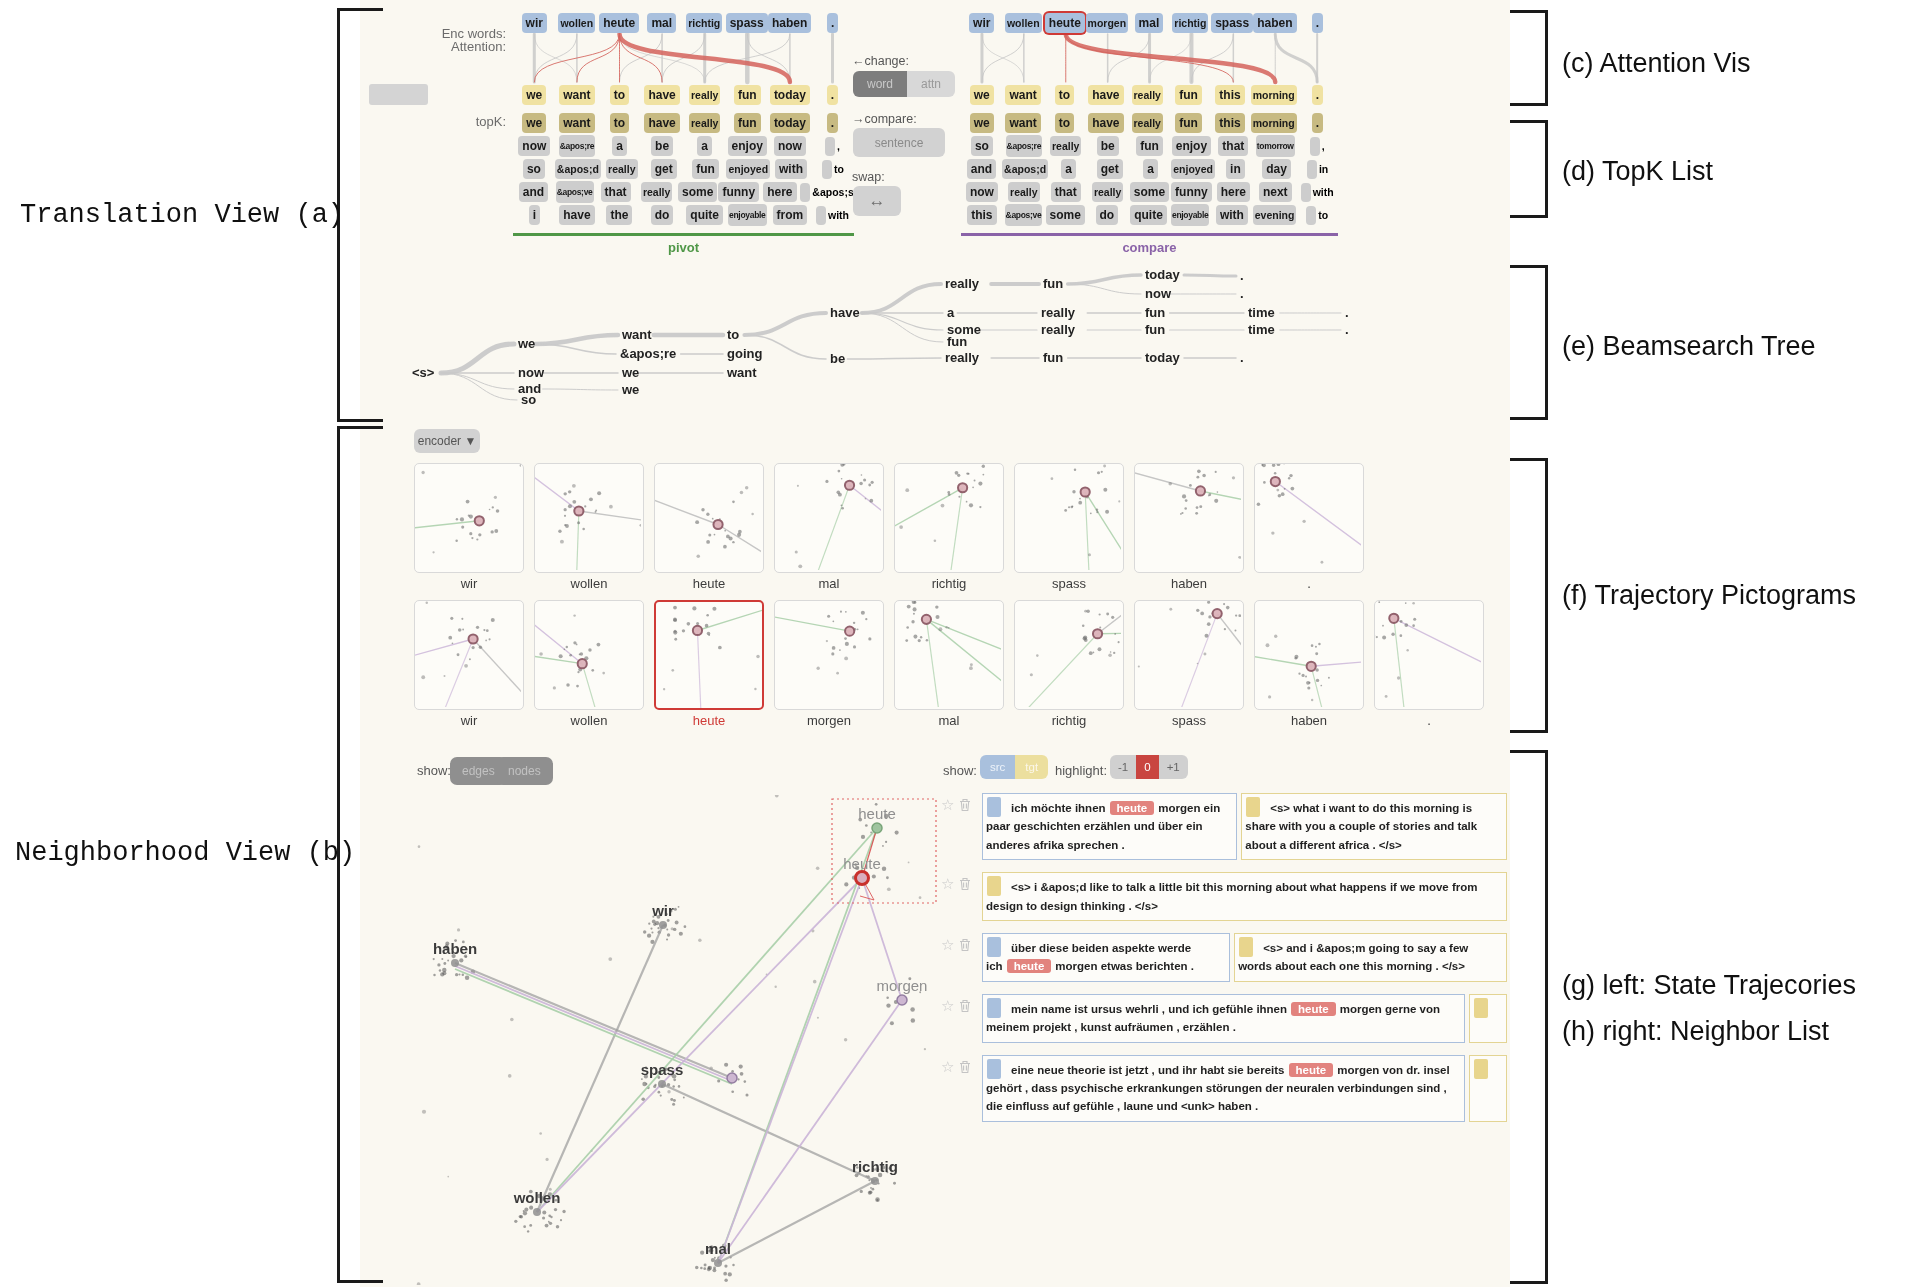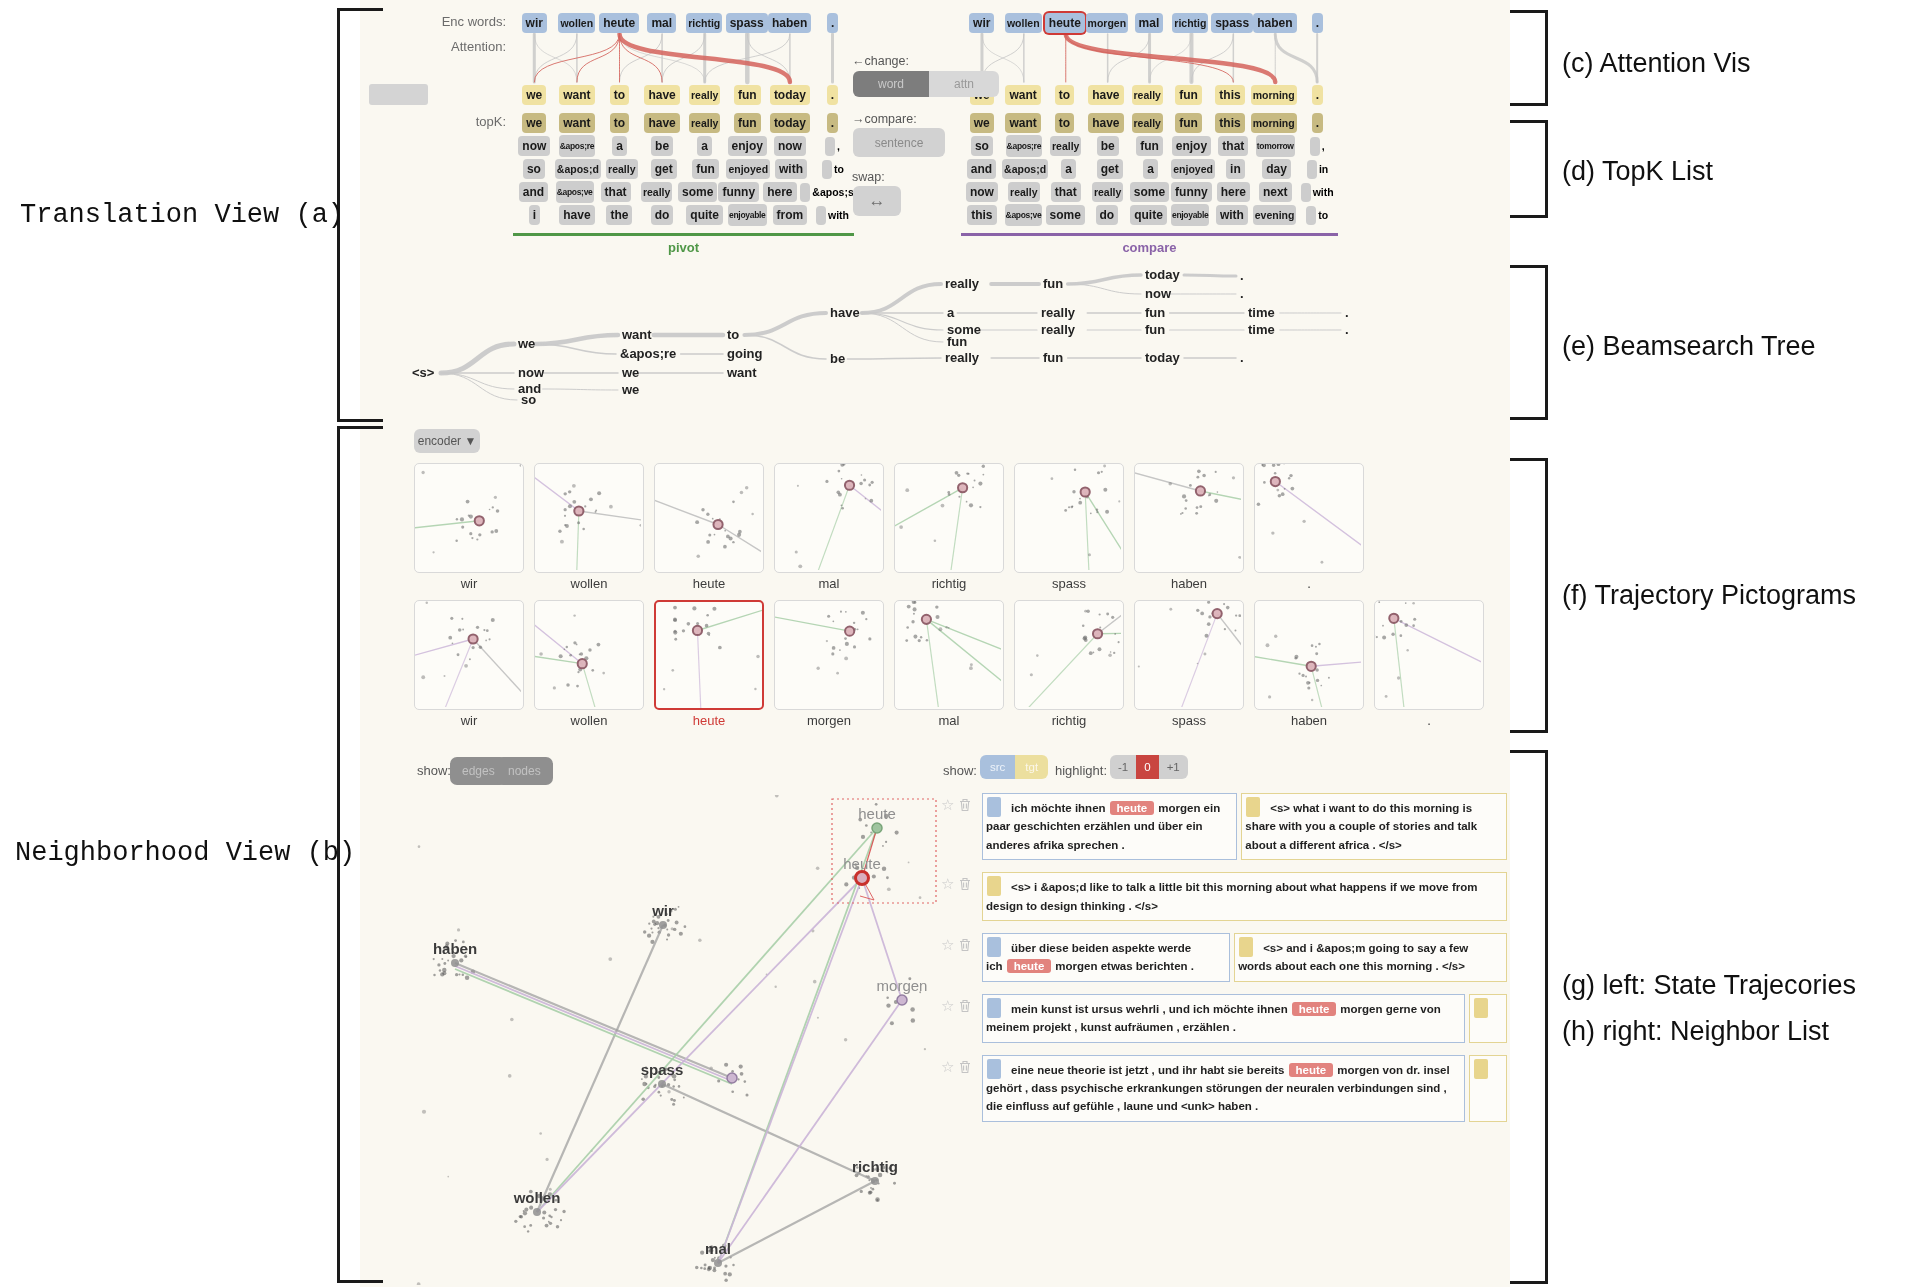--- a/index.html
+++ b/index.html
@@ -31,21 +31,21 @@
   .tok.hlb { box-shadow: 0 0 0 2px #cf3a36; }
   .stubwrap { display: flex; align-items: center; gap: 2px; }
   .stub { width: 10px; height: 19px; background: #cdcdcd; border-radius: 4px; }
   .stubtext { font-weight: bold; font-size: 10.5px; white-space: nowrap; }
   .underline { position: absolute; border-top: 3px solid; }
   .underlabel { position: absolute; font-size: 13px; font-weight: bold; text-align: center; }
 
   .ctrl-label { position: absolute; font-size: 12.5px; color: #555; white-space: nowrap; }
   .seg { position: absolute; display: inline-flex; border-radius: 6px; overflow: hidden; }
   button { font-family: inherit; border: none; cursor: pointer; }
-  .segbtn { font-size: 12px; padding: 6px 25px; background: #d8d8d8; color: #999; }
+  .segbtn { font-size: 12px; padding: 6px 14px; background: #d8d8d8; color: #999; }
   .segbtn.sel { background: #7d7d7d; color: #c9c9c9; }
   .gbtn { position: absolute; background: #d2d2d2; color: #8a8a8a; font-size: 12px; border-radius: 6px;
           display: flex; align-items: center; justify-content: center; }
   .darkbtn { font-size: 12px; padding: 7px 12px; background: #8f8f8f; color: #c2c2c2; border-radius: 7px; }
   .minibtn { font-size: 11.5px; padding: 6px 8px; background: #d0d0d0; color: #666; }
   .minibtn.red { background: #c94540; color: #fff; }
   .srcbtn { font-size: 11.5px; padding: 6px 10px; background: #a9c0dd; color: #eef3fa; }
   .tgtbtn { font-size: 11.5px; padding: 6px 10px; background: #ecdf9e; color: #fbf7ea; }
 
   
@@ -88,21 +88,21 @@
 
   <div class="fig-label rt" style="left:20px;top:200px;width:302px">Translation View (a)</div>
   <div class="fig-label rt" style="left:15px;top:838px;width:307px">Neighborhood View (b)</div>
   <div class="fig-label" style="left:1562px;top:48px">(c) Attention Vis</div>
   <div class="fig-label" style="left:1562px;top:156px">(d) TopK List</div>
   <div class="fig-label" style="left:1562px;top:331px">(e) Beamsearch Tree</div>
   <div class="fig-label" style="left:1562px;top:580px">(f) Trajectory Pictograms</div>
   <div class="fig-label" style="left:1562px;top:970px">(g) left: State Trajecories</div>
   <div class="fig-label" style="left:1562px;top:1016px">(h) right: Neighbor List</div>
 
-  <div class="rowlabel" style="left:406px;top:14px">Enc words:</div>
+  <div class="rowlabel" style="left:406px;top:26px">Enc words:</div>
   <div class="rowlabel" style="left:406px;top:39px">Attention:</div>
   <div class="blankbox" style="left:369px;top:84px;width:59px;height:21px"></div>
   <div class="rowlabel" style="left:406px;top:114px">topK:</div>
 
   <svg id="attn-svg" style="position:absolute;left:0;top:0;pointer-events:none" width="1920" height="260">
       <path d="M534.3,34 C534.3,64 534.3,52 534.3,82" stroke="#c6c6c6" fill="none" stroke-width="3" opacity="0.8" stroke-linecap="round"></path>
       <path d="M576.9,34 C576.9,64 534.3,52 534.3,82" stroke="#c6c6c6" fill="none" stroke-width="1" opacity="0.8" stroke-linecap="round"></path>
       <path d="M576.9,34 C576.9,64 576.9,52 576.9,82" stroke="#c6c6c6" fill="none" stroke-width="1.5" opacity="0.8" stroke-linecap="round"></path>
       <path d="M662.0999999999999,34 C662.0999999999999,64 619.5,52 619.5,82" stroke="#c6c6c6" fill="none" stroke-width="1" opacity="0.8" stroke-linecap="round"></path>
       <path d="M662.0999999999999,34 C662.0999999999999,64 662.0999999999999,52 662.0999999999999,82" stroke="#c6c6c6" fill="none" stroke-width="1.5" opacity="0.8" stroke-linecap="round"></path>
@@ -1471,21 +1471,21 @@
       </div>
     </div>
     <div class="nb-item">
       <div class="nb-icons">
           <span class="star">☆</span>
           <svg width="12" height="14" viewBox="0 0 12 13">
             <path d="M1 3h10M4 3V1h4v2M2.3 3l.9 9h5.6l.9-9M4.6 5v5M7.4 5v5" stroke="#c4c4c4" stroke-width="1.1" fill="none"></path>
           </svg>
         </div>
       <div class="nb-texts">
-        <div class="nb-box src"><span class="sq blue"></span><span>mein kunst ist ursus wehrli , und ich möchte ihnen</span><span class="hl-chip">heute</span><span>morgen gerne von meinem projekt , kunst aufräumen , erzählen .</span></div>
+        <div class="nb-box src"><span class="sq blue"></span><span>mein name ist ursus wehrli , und ich gefühle ihnen</span><span class="hl-chip">heute</span><span>morgen gerne von meinem projekt , kunst aufräumen , erzählen .</span></div>
         <div class="nb-box tgt"><span class="sq yellow"></span></div>
       </div>
     </div>
     <div class="nb-item">
       <div class="nb-icons">
           <span class="star">☆</span>
           <svg width="12" height="14" viewBox="0 0 12 13">
             <path d="M1 3h10M4 3V1h4v2M2.3 3l.9 9h5.6l.9-9M4.6 5v5M7.4 5v5" stroke="#c4c4c4" stroke-width="1.1" fill="none"></path>
           </svg>
         </div>

